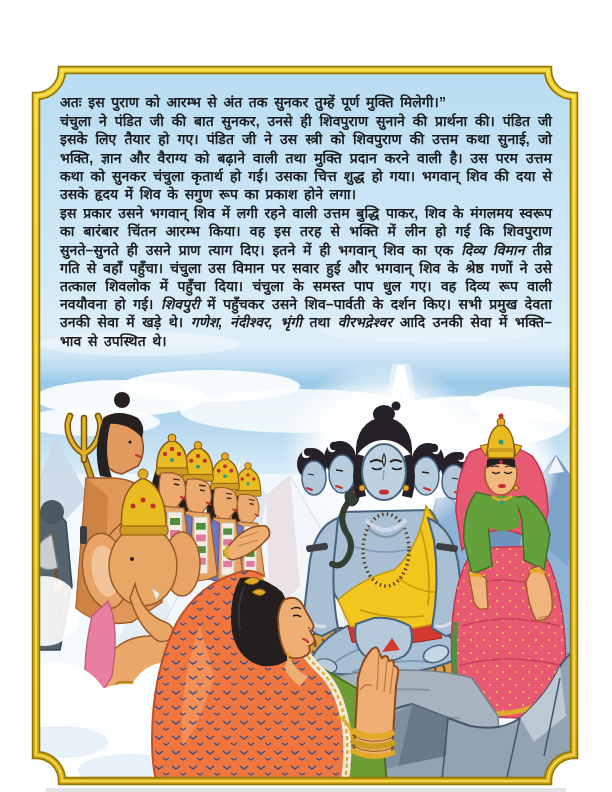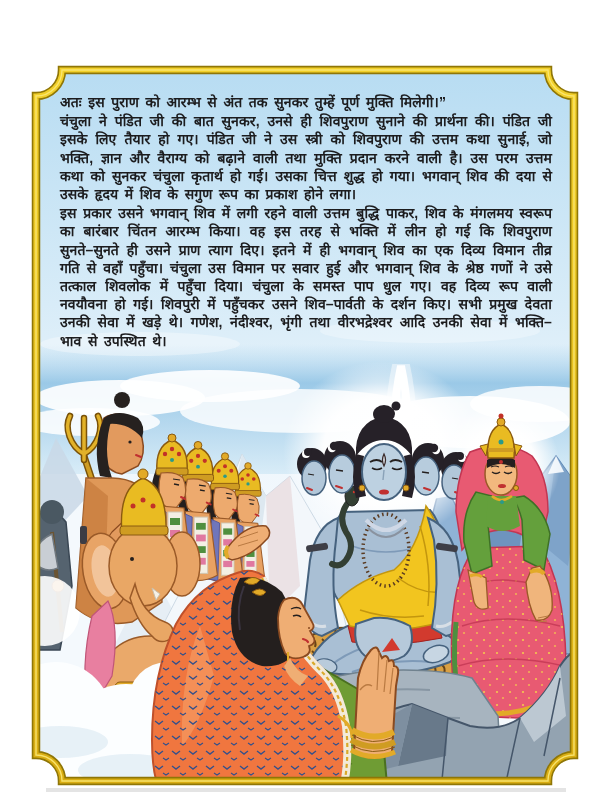--- a/index.html
+++ b/index.html
@@ -9,21 +9,21 @@
   }
   .page{position:absolute;inset:0;width:485px;height:792px;margin-top:26px;}
   svg.scene{position:absolute;left:0;top:0;z-index:1;}
   .story{
     position:absolute;left:60px;top:67px;width:492px;z-index:2;
     color:#1c1c1e;font-size:14px;line-height:18.2px;font-weight:bold;
     text-align:justify;letter-spacing:.1px;word-spacing:2.5px;
   }
   .story p{margin:0;}
   .story p + p{margin-top:1px;}
-  .story .it{}
+  .story .it{font-style:italic;}
 </style>
 </head>
 <body>
 
 <div class="page">
 
 <svg class="scene" width="612" height="792" viewBox="0 0 612 792" aria-label="Five-faced Lord Shiva in a yellow robe seated cross-legged on a tiger skin on a Himalayan rock; Parvati in a pink sari seated at his side; Ganesha, crowned gods and a trident-bearing gana at left; devotee Chanchula in an orange dupatta praying with folded hands in the foreground; snow peaks and clouds behind.">
   <defs>
     <linearGradient id="skyg" x1="0" y1="0" x2="0" y2="1">
       <stop offset="0" stop-color="#b7dcf2"></stop>

